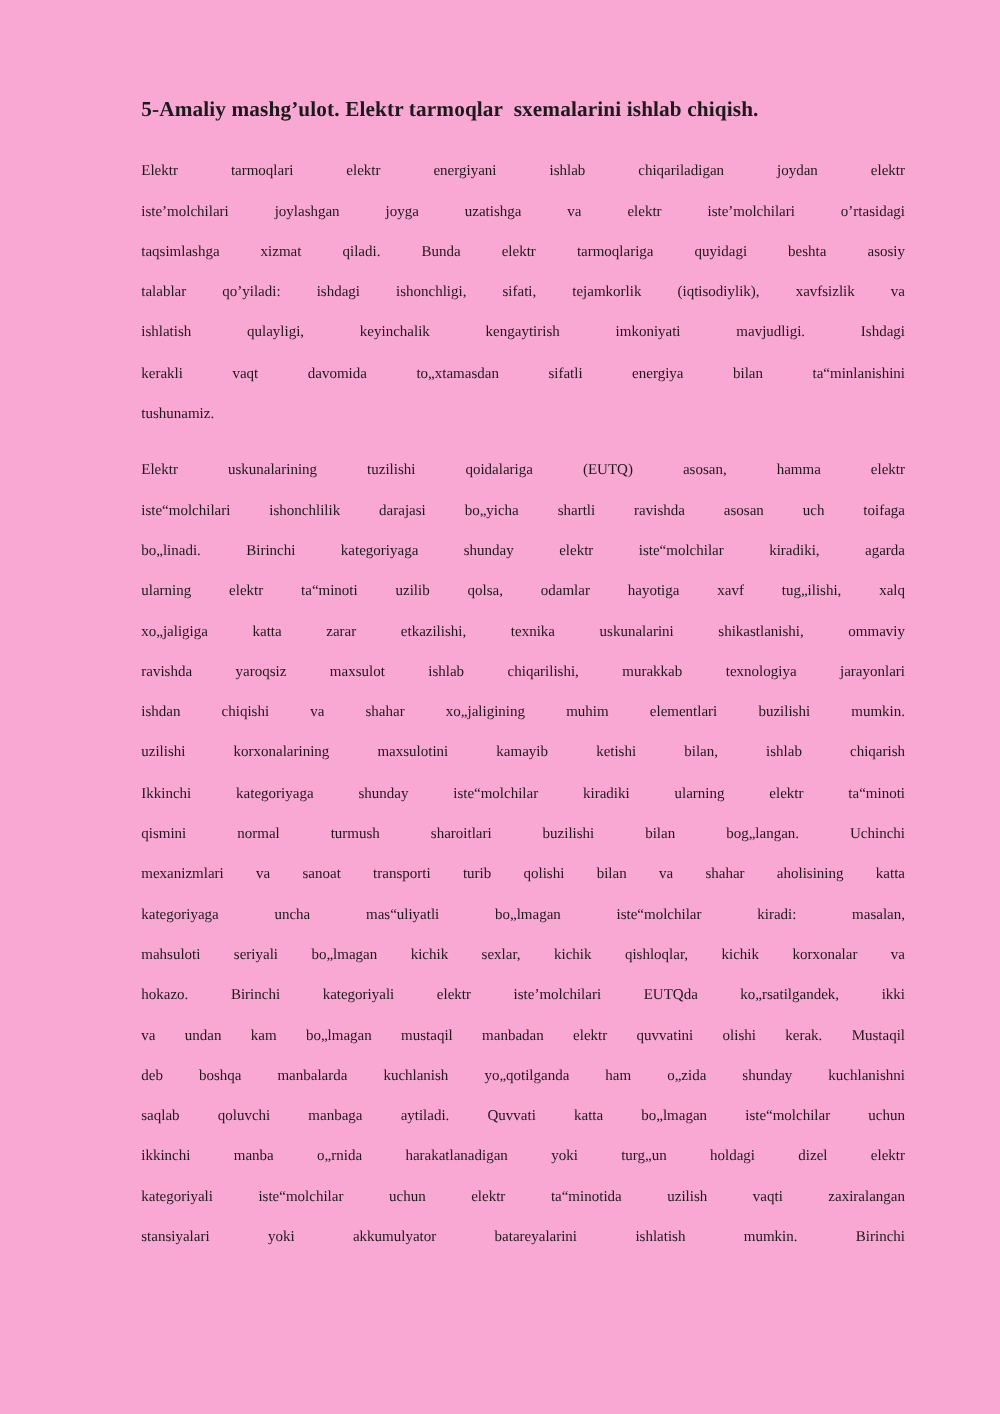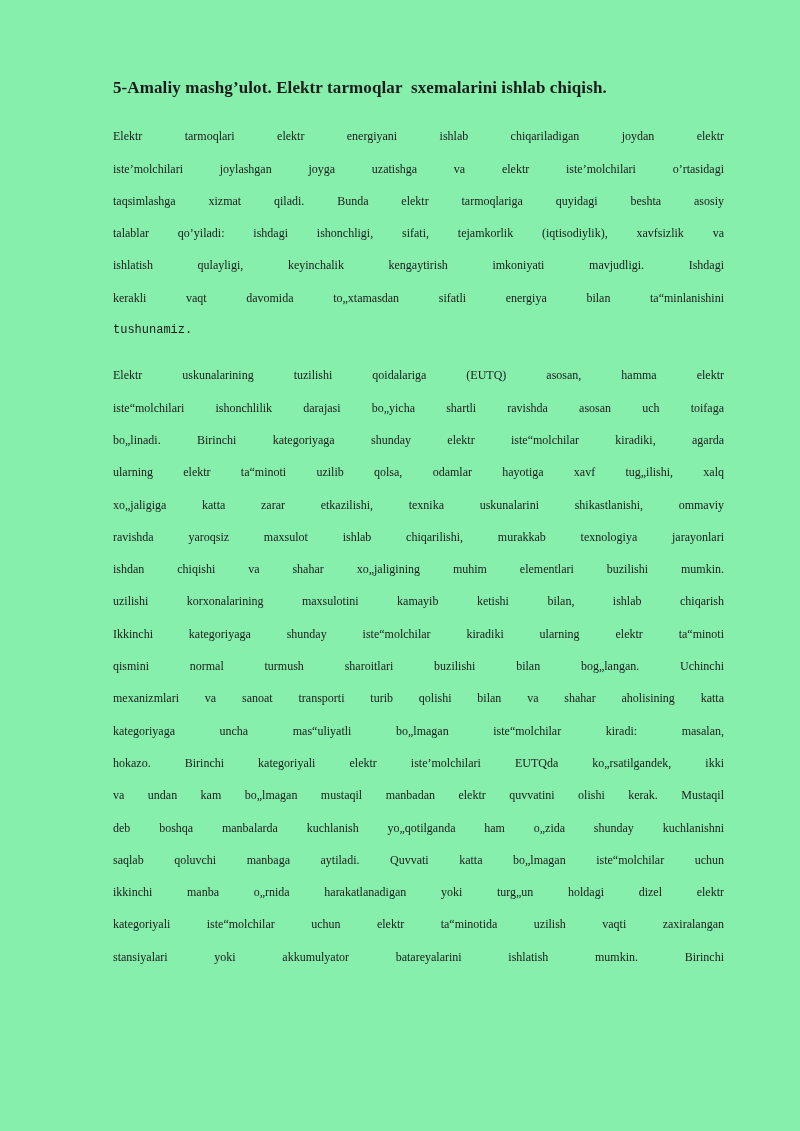--- a/index.html
+++ b/index.html
@@ -4,21 +4,21 @@
 <style>
   html, body {
     margin: 0;
     padding: 0;
     background: #ffffff;
   }
   .page {
     position: relative;
     width: 800px;
     height: 1131px;
-    background: #86efac;
+    background: #f9a8d4;
     box-sizing: border-box;
     padding: 72px 76px 0 113px;
     font-family: "Liberation Serif", "DejaVu Serif", serif;
     color: #1b1b1b;
     overflow: hidden;
   }
   .title {
     margin: 0 0 16px 0;
     font-size: 17px;
     font-weight: bold;
@@ -32,21 +32,20 @@
   }
   .pline {
     font-size: 12px;
     line-height: 32.3px;
     text-align: justify;
     text-align-last: justify;
     word-spacing: 0.5px;
   }
   .pline.last {
     text-align-last: left;
-    font-family: Liberation Mono, monospace;
   }
 </style>
 </head>
 <body>
 
 <div class="page">
   <h1 class="title">5-Amaliy mashg’ulot. Elektr tarmoqlar  sxemalarini ishlab chiqish.</h1>
   <div id="content" class="content">
       <div class="paragraph">
         <div class="pline">Elektr tarmoqlari elektr energiyani ishlab chiqariladigan joydan elektr</div>
@@ -63,20 +62,21 @@
         <div class="pline">bo„linadi. Birinchi kategoriyaga shunday elektr iste“molchilar kiradiki, agarda</div>
         <div class="pline">ularning elektr ta“minoti uzilib qolsa, odamlar hayotiga xavf tug„ilishi, xalq</div>
         <div class="pline">xo„jaligiga katta zarar etkazilishi, texnika uskunalarini shikastlanishi, ommaviy</div>
         <div class="pline">ravishda yaroqsiz maxsulot ishlab chiqarilishi, murakkab texnologiya jarayonlari</div>
         <div class="pline">ishdan chiqishi va shahar xo„jaligining muhim elementlari buzilishi mumkin.</div>
         <div class="pline">uzilishi korxonalarining maxsulotini kamayib ketishi bilan, ishlab chiqarish</div>
         <div class="pline">Ikkinchi kategoriyaga shunday iste“molchilar kiradiki ularning elektr ta“minoti</div>
         <div class="pline">qismini normal turmush sharoitlari buzilishi bilan bog„langan. Uchinchi</div>
         <div class="pline">mexanizmlari va sanoat transporti turib qolishi bilan va shahar aholisining katta</div>
         <div class="pline">kategoriyaga uncha mas“uliyatli bo„lmagan iste“molchilar kiradi: masalan,</div>
+        <div class="pline">mahsuloti seriyali bo„lmagan kichik sexlar, kichik qishloqlar, kichik korxonalar va</div>
         <div class="pline">hokazo. Birinchi kategoriyali elektr iste’molchilari EUTQda ko„rsatilgandek, ikki</div>
         <div class="pline">va undan kam bo„lmagan mustaqil manbadan elektr quvvatini olishi kerak. Mustaqil</div>
         <div class="pline">deb boshqa manbalarda kuchlanish yo„qotilganda ham o„zida shunday kuchlanishni</div>
         <div class="pline">saqlab qoluvchi manbaga aytiladi. Quvvati katta bo„lmagan iste“molchilar uchun</div>
         <div class="pline">ikkinchi manba o„rnida harakatlanadigan yoki turg„un holdagi dizel elektr</div>
         <div class="pline">kategoriyali iste“molchilar uchun elektr ta“minotida uzilish vaqti zaxiralangan</div>
         <div class="pline">stansiyalari yoki akkumulyator batareyalarini ishlatish mumkin. Birinchi</div>
       </div>
     </div>
 </div>

